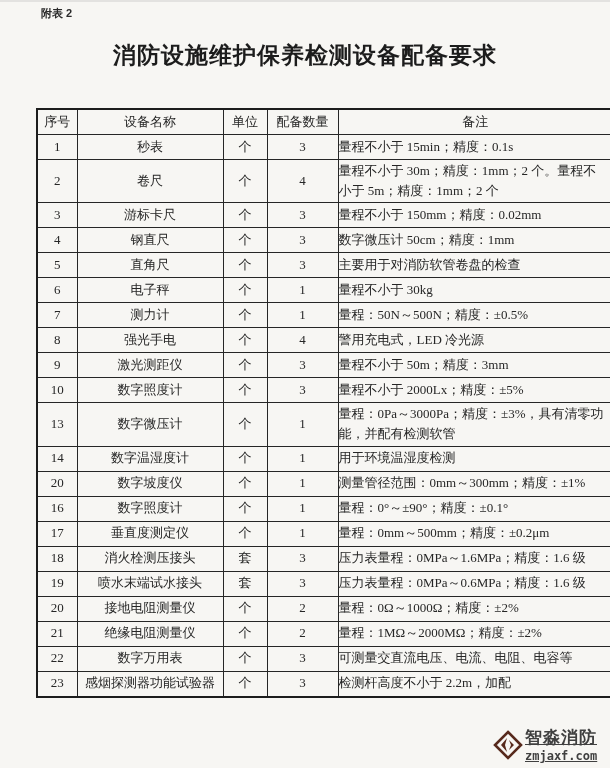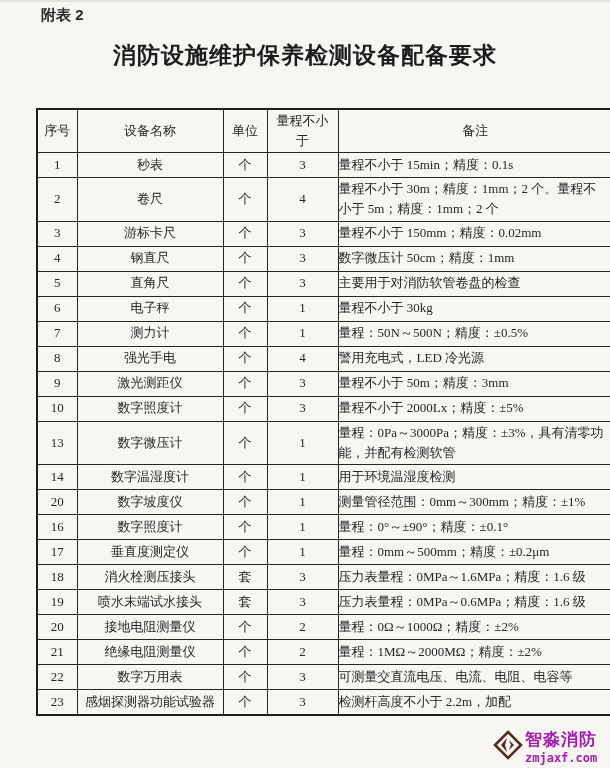--- a/index.html
+++ b/index.html
@@ -13,21 +13,21 @@
     font-family: "Liberation Serif", "DejaVu Serif", serif;
     color: #222;
   }
   .top-line {
     position: absolute; top: 0; left: 0; width: 610px; height: 2px;
     background: #e3e2e0;
   }
   .doc-tag {
     position: absolute; top: 6px; left: 22px;
     font-family: "Liberation Sans", "DejaVu Sans", sans-serif;
-    font-weight: bold; font-size: 15px; color: #2a2a2a; padding-left: 19px;
+    font-weight: bold; font-size: 11px; color: #2a2a2a; padding-left: 19px;
   }
   .doc-title {
     position: absolute; top: 40px; left: 0; width: 610px;
     text-align: center;
     font-weight: bold; font-size: 23px; letter-spacing: 1px;
     color: #1c1c1c;
   }
   table.equipment-table {
     position: absolute; top: 108px; left: 24px;
     width: 576px;
@@ -52,22 +52,23 @@
     font-weight: normal;
   }
   .equipment-table { border: 2px solid #1d1d1d; }
   .equipment-table td.remark {
     text-align: left;
     padding-left: 0;
     padding-right: 6px;
   }
   .watermark {
     position: absolute; top: 729px; left: 492px;
-    display: flex; align-items: center;
-    color: #a21caf;
+    display: flex; 
+    color: #404040;
+    text-decoration: underline;
   }
   .watermark .wm-logo { flex: 0 0 auto; margin-right: 1px; }
   .watermark .wm-text { display: flex; flex-direction: column; line-height: 1; }
   .watermark .wm-brand {
     font-family: "Liberation Sans", "DejaVu Sans", sans-serif;
     font-weight: bold; font-size: 17px; letter-spacing: 1px;
   }
   .watermark .wm-site {
     font-family: "DejaVu Sans Mono", "Liberation Mono", monospace;
     font-weight: bold; font-size: 12px; margin-top: 4px;
@@ -88,21 +89,21 @@
       <col class="c-name">
       <col class="c-unit">
       <col class="c-qty">
       <col class="c-rem">
   </colgroup>
   <thead>
     <tr>
       <th>序号</th>
       <th>设备名称</th>
       <th>单位</th>
-      <th>量程不小于</th>
+      <th>配备数量</th>
       <th>备注</th>
     </tr>
   </thead>
   <tbody id="equipment-rows">
       <tr>
     <td>1</td>
     <td>秒表</td>
     <td>个</td>
     <td>3</td>
     <td class="remark">量程不小于 15min；精度：0.1s</td>

